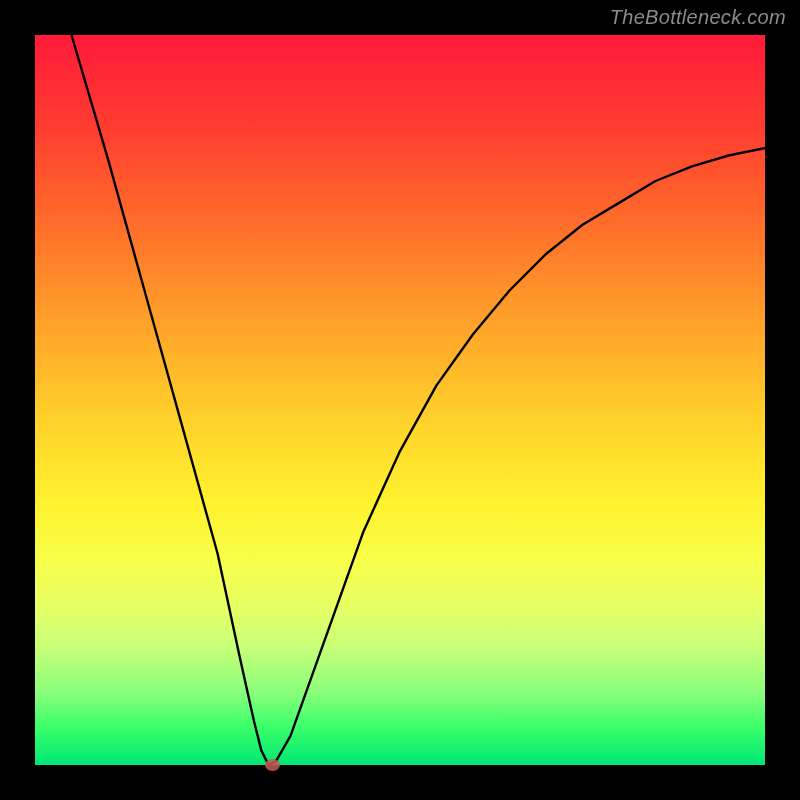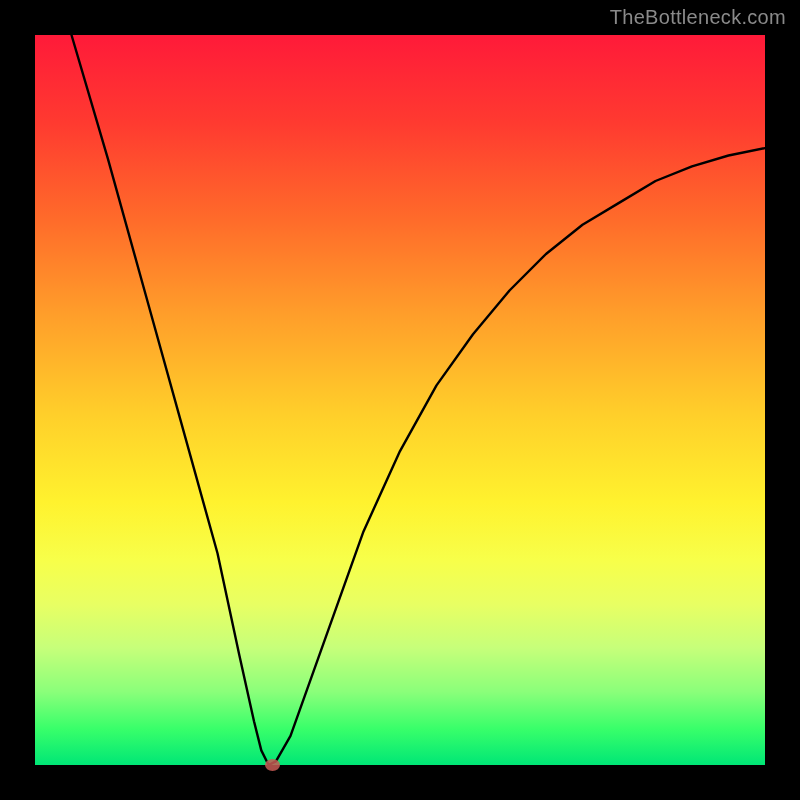--- a/index.html
+++ b/index.html
@@ -41,20 +41,21 @@
   }
   .watermark {
     position: absolute;
     top: 6px;
     right: 14px;
     color: #8a8a8a;
     font-size: 20px;
     font-weight: 400;
     letter-spacing: 0.3px;
     user-select: none;
+    font-style: italic;
   }
   svg.curve {
     position: absolute;
     left: 0;
     top: 0;
     width: 730px;
     height: 730px;
     overflow: visible;
   }
   .marker {

